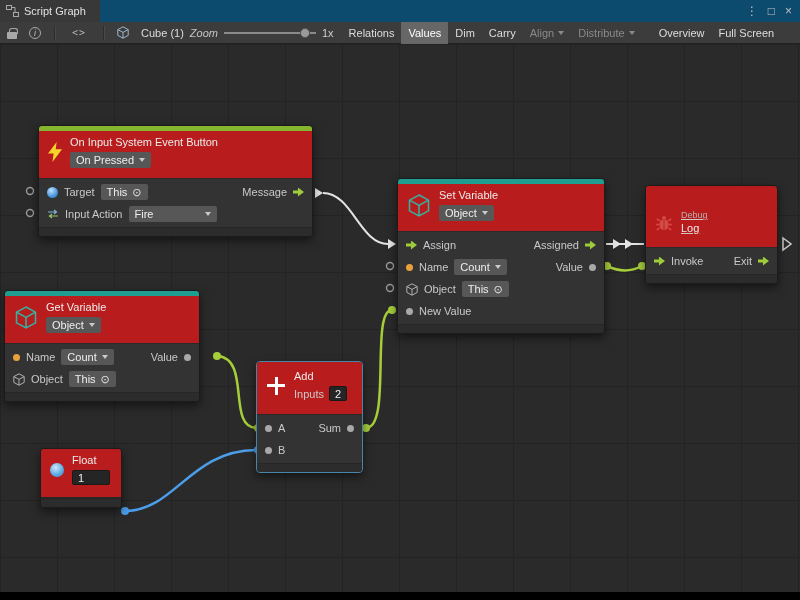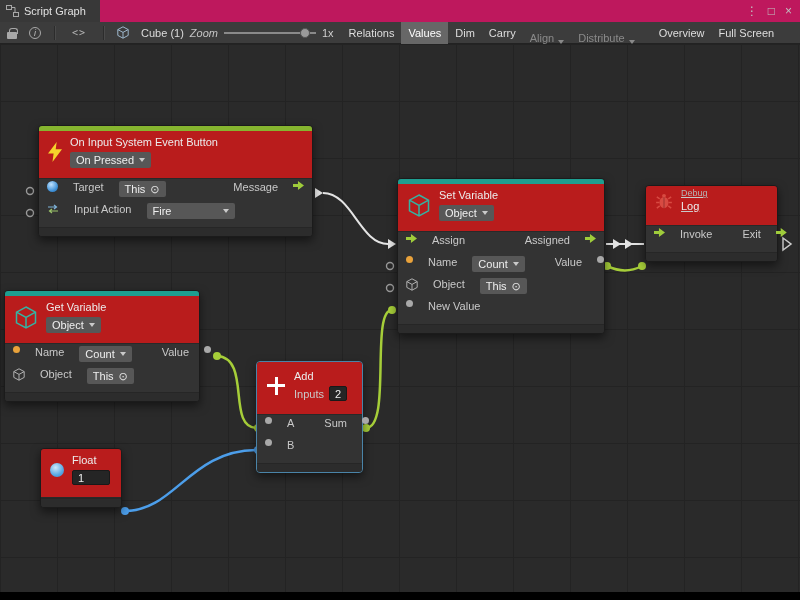--- a/index.html
+++ b/index.html
@@ -1,21 +1,21 @@
 <!DOCTYPE html>
 <html><head>
 <meta charset="utf-8">
 <style>
   * { margin:0; padding:0; box-sizing:border-box; }
   html,body { width:800px; height:600px; overflow:hidden; background:#000;
     font-family:"Liberation Sans", sans-serif; }
   .window { position:relative; width:800px; height:600px; background:#2a2a2a; }
 
   
-  .tabbar { position:absolute; top:0; left:0; right:0; height:22px; background:#be185d;
+  .tabbar { position:absolute; top:0; left:0; right:0; height:22px; background:#0c4a6e;
     display:flex; align-items:stretch; }
   .tab { display:flex; align-items:center; gap:5px; background:#383838; padding:0 14px 0 6px;
     font-size:11px; color:#e0e0e0; }
   .win-controls { margin-left:auto; display:flex; align-items:center; gap:10px; padding-right:8px;
     color:#c0c0c0; font-size:12px; }
   .win-controls span { cursor:default; }
 
   
   .toolbar { position:absolute; top:22px; left:0; right:0; height:22px; background:#3c3c3c;
     border-bottom:1px solid #222; display:flex; align-items:center; font-size:11px; color:#cfcfcf;
@@ -32,21 +32,21 @@
   .vsep { width:1px; height:14px; background:#2c2c2c; margin:0 7px; box-shadow:1px 0 0 #4a4a4a; }
   .tb-target { display:flex; align-items:center; gap:12px; padding:0 6px; color:#dcdcdc; }
   .zoom-label { color:#c4c4c4;font-style:italic; }
   .slider { position:relative; width:92px; height:14px; margin:0 6px; }
   .slider .track { position:absolute; top:6px; left:0; right:0; height:2px; background:#8a8a8a; }
   .slider .knob { position:absolute; top:2px; left:76px; width:10px; height:10px; border-radius:50%;
     background:#9a9a9a; border:1px solid #555; }
   .tbtn { height:22px; display:flex; align-items:center; gap:4px; padding:0 7px; color:#dedede;
     white-space:nowrap; }
   .tbtn.active { background:#676767; color:#fff; }
-  .tbtn.disabled { color:#8a8a8a;align-items:flex-end; }
+  .tbtn.disabled { color:#8a8a8a; }
   .caret-down { width:0; height:0; border-left:3.5px solid transparent;
     border-right:3.5px solid transparent; border-top:4px solid #cacaca; }
   .tbtn.disabled .caret-down { border-top-color:#8a8a8a; }
 
   
   .canvas { position:absolute; top:44px; left:0; width:800px; height:548px; background:#2a2a2a;
     background-image: linear-gradient(#232323 1px, transparent 1px),
                       linear-gradient(90deg, #232323 1px, transparent 1px);
     background-size:57px 57px; overflow:hidden; }
   .bottom-strip { position:absolute; left:0; right:0; bottom:0; height:8px; background:#000; }
@@ -55,21 +55,21 @@
   
   .node { position:absolute; z-index:2; background:#333; border:1px solid #1b1b1b; border-radius:4px;
     box-shadow:0 4px 10px rgba(0,0,0,.5); font-size:11px; color:#c9c9c9; }
   .accent { height:5px; border-radius:3px 3px 0 0; }
   .head { display:flex; align-items:center; gap:8px; background:#b91c1c; padding:5px 9px 10px;
     border-bottom:1px solid #292929; }
   .hcol { display:flex; flex-direction:column; gap:3px; align-items:flex-start; }
   .ntitle { color:#ececec; line-height:13px; white-space:nowrap; }
   .ncat { color:#b4b4b4; font-size:9px; line-height:11px; }
   .body { background:#333; padding:2px 0; }
-  .row { display:flex; align-items:flex-start; height:22px; padding:0 8px; gap:15px; white-space:nowrap; }
+  .row { display:flex; align-items:center; height:22px; padding:0 8px; gap:6px; white-space:nowrap; }
   .spacer { flex:1; }
   .foot { height:9px; background:#2c2c2c; border-top:1px solid #262626; border-radius:0 0 3px 3px; }
   .plabel { color:#c9c9c9; }
   .pill { background:#575757; border-radius:2px; height:16px; padding:0 6px; display:inline-flex;
     align-items:center; gap:5px; color:#efefef; }
   .pill.wide { width:88px; justify-content:space-between; }
   .field { background:#252525; border:1px solid #191919; border-radius:2px; height:15px;
     display:inline-flex; align-items:center; padding:0 5px; color:#eee; }
   .dot { width:7px; height:7px; border-radius:50%; flex:0 0 auto; }
   .dot.gray { background:#a9a9a9; }
@@ -267,21 +267,21 @@
         </div>
         <div class="row">
           <span class="dot gray"></span>
           <span class="plabel">New Value</span>
         </div>
       </div>
       <div class="foot"></div>
     </div>
 
     <div class="node" style="left:645px; top:141px; width:133px;">
-      <div class="head" style="padding:2px 9px 12px; border-radius:3px 3px 0 0;text-decoration:underline;">
+      <div class="head" style="padding:24px 9px 12px; border-radius:3px 3px 0 0;text-decoration:underline;">
         <svg width="18" height="18" viewBox="0 0 16 16">
           <circle cx="8" cy="3.4" r="1.7" fill="#d84a42"></circle>
           <ellipse cx="8" cy="9.4" rx="4" ry="5" fill="#d84a42"></ellipse>
           <path d="M4.2 6.2 L1.6 4.4 M4 9.4 H1 M4.2 12.4 L1.6 14.4 M11.8 6.2 L14.4 4.4 M12 9.4 H15 M11.8 12.4 L14.4 14.4" stroke="#d84a42" stroke-width="1.3" fill="none"></path>
           <path d="M8 4.6 V14.2" stroke="#a03530" stroke-width="1"></path>
         </svg>
         <div class="hcol" style="gap:1px;">
           <span class="ncat">Debug</span>
           <span class="ntitle">Log</span>
         </div>

